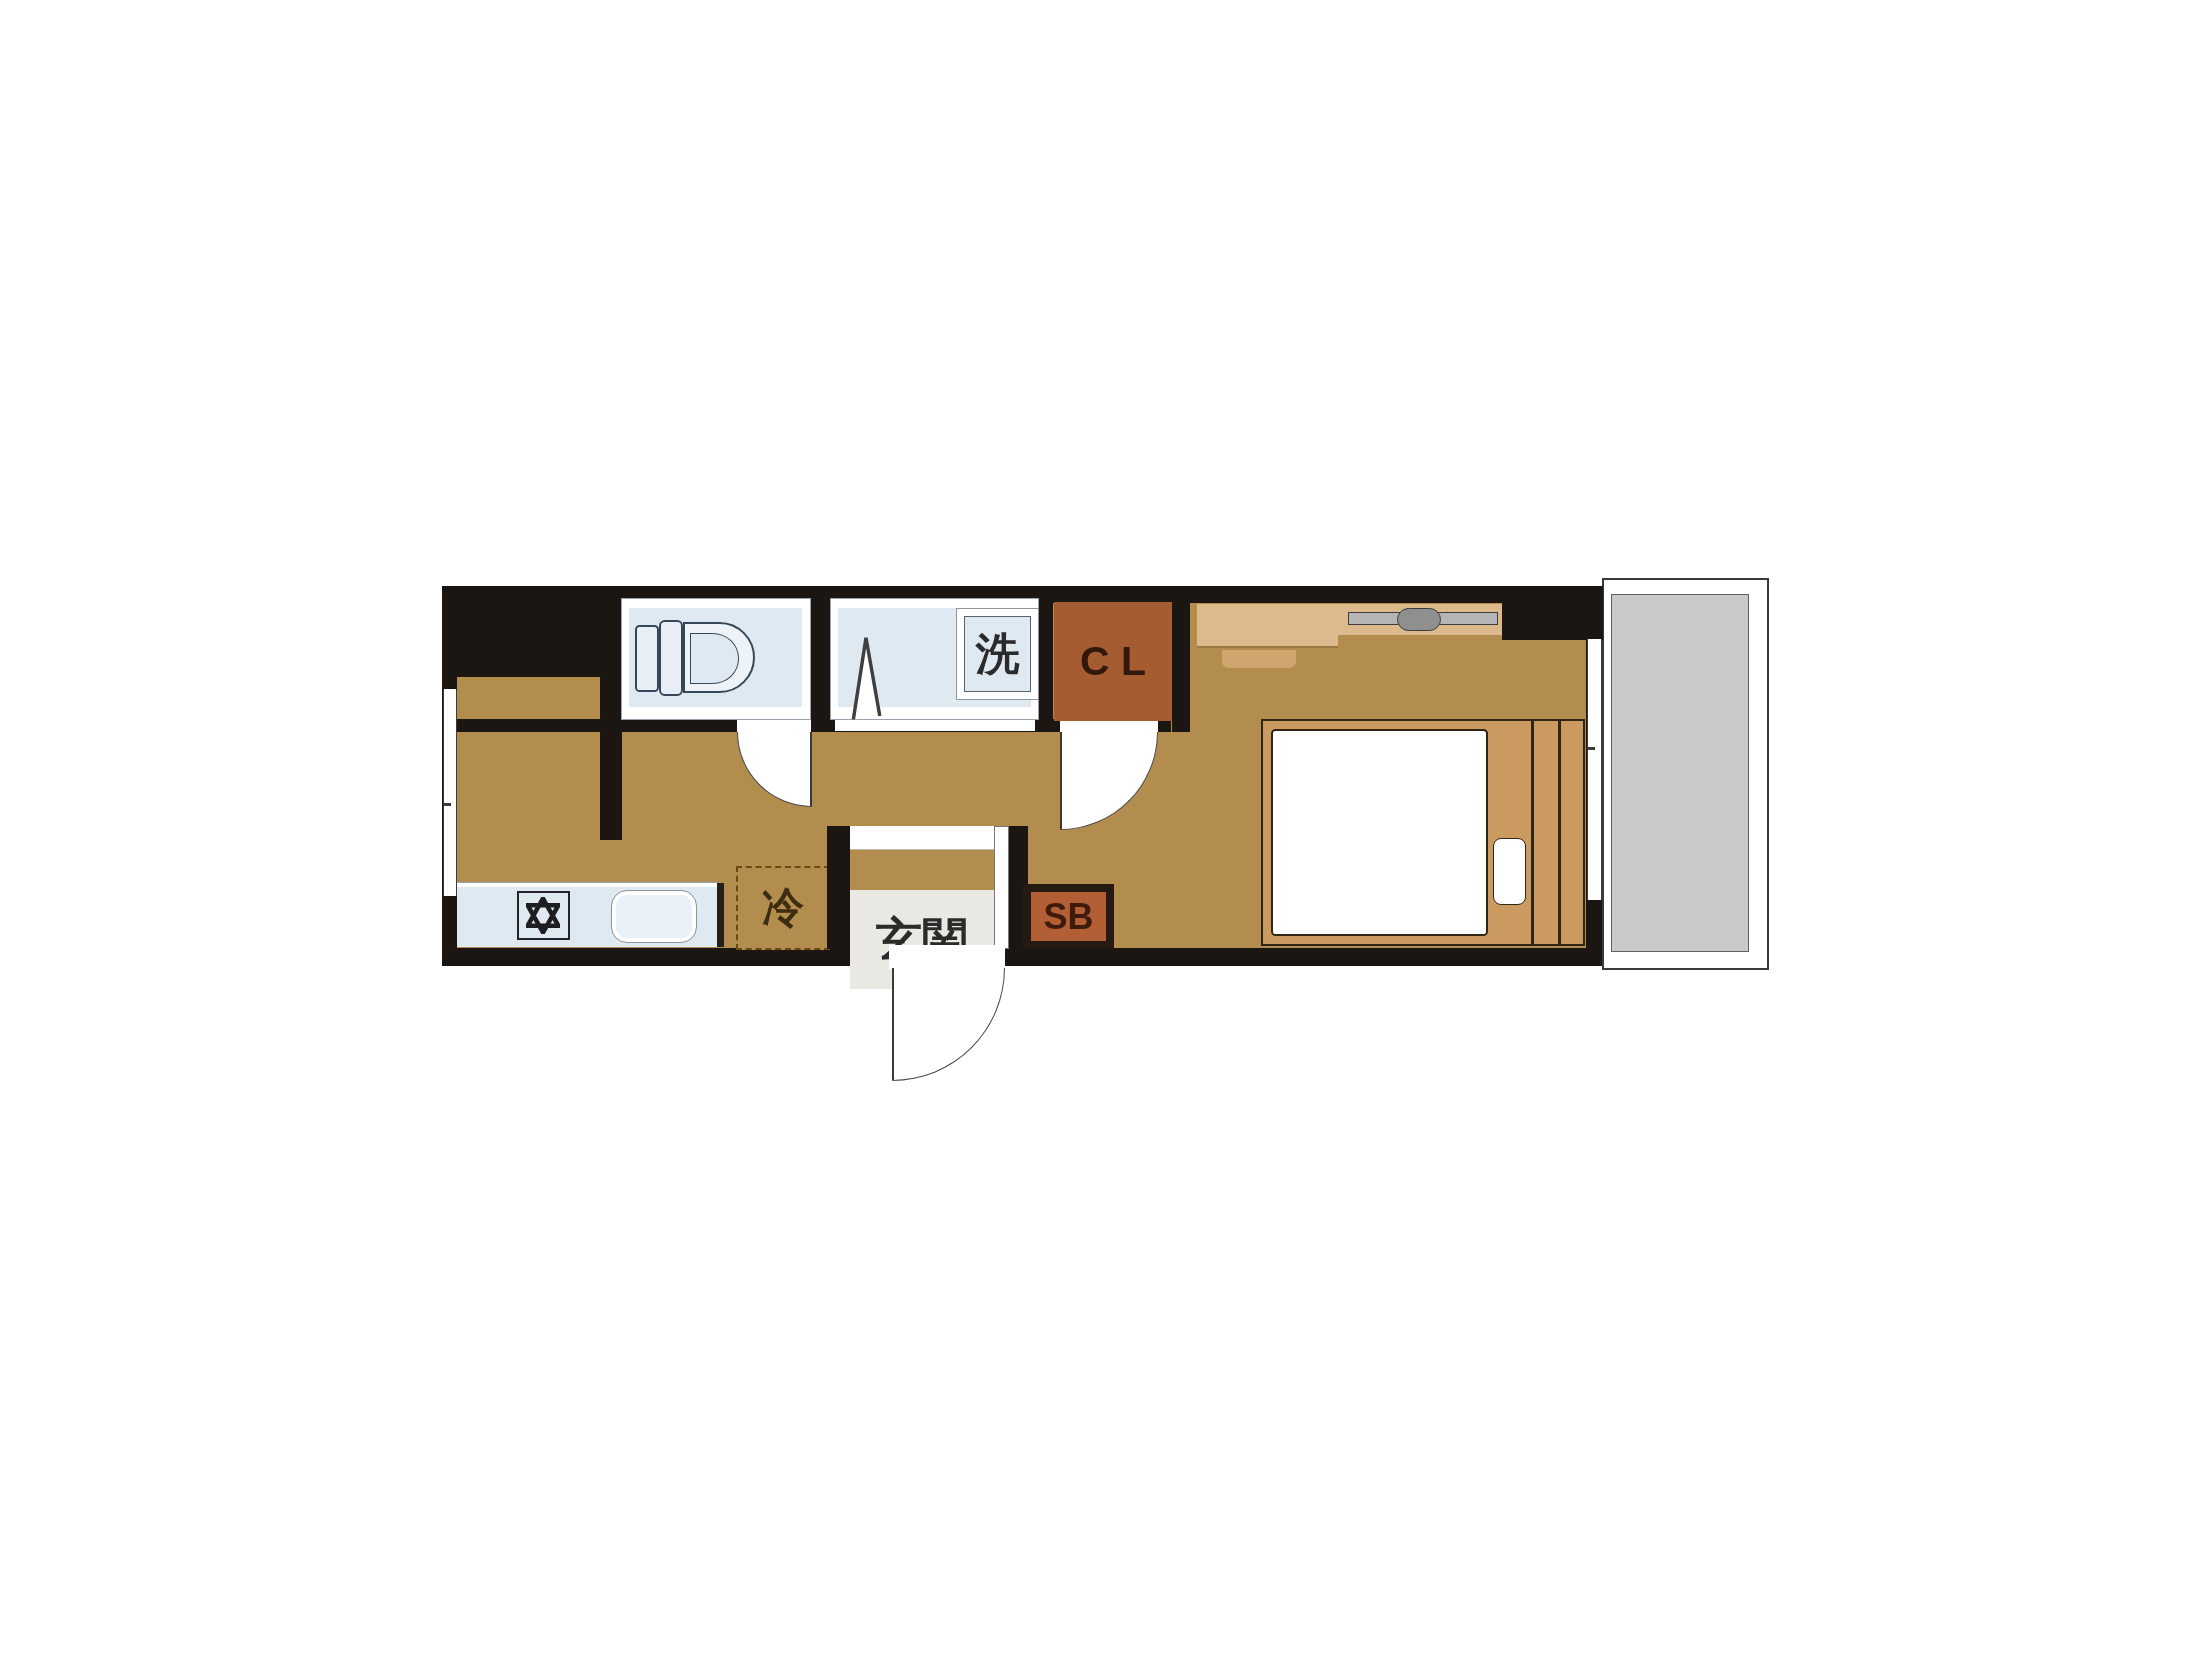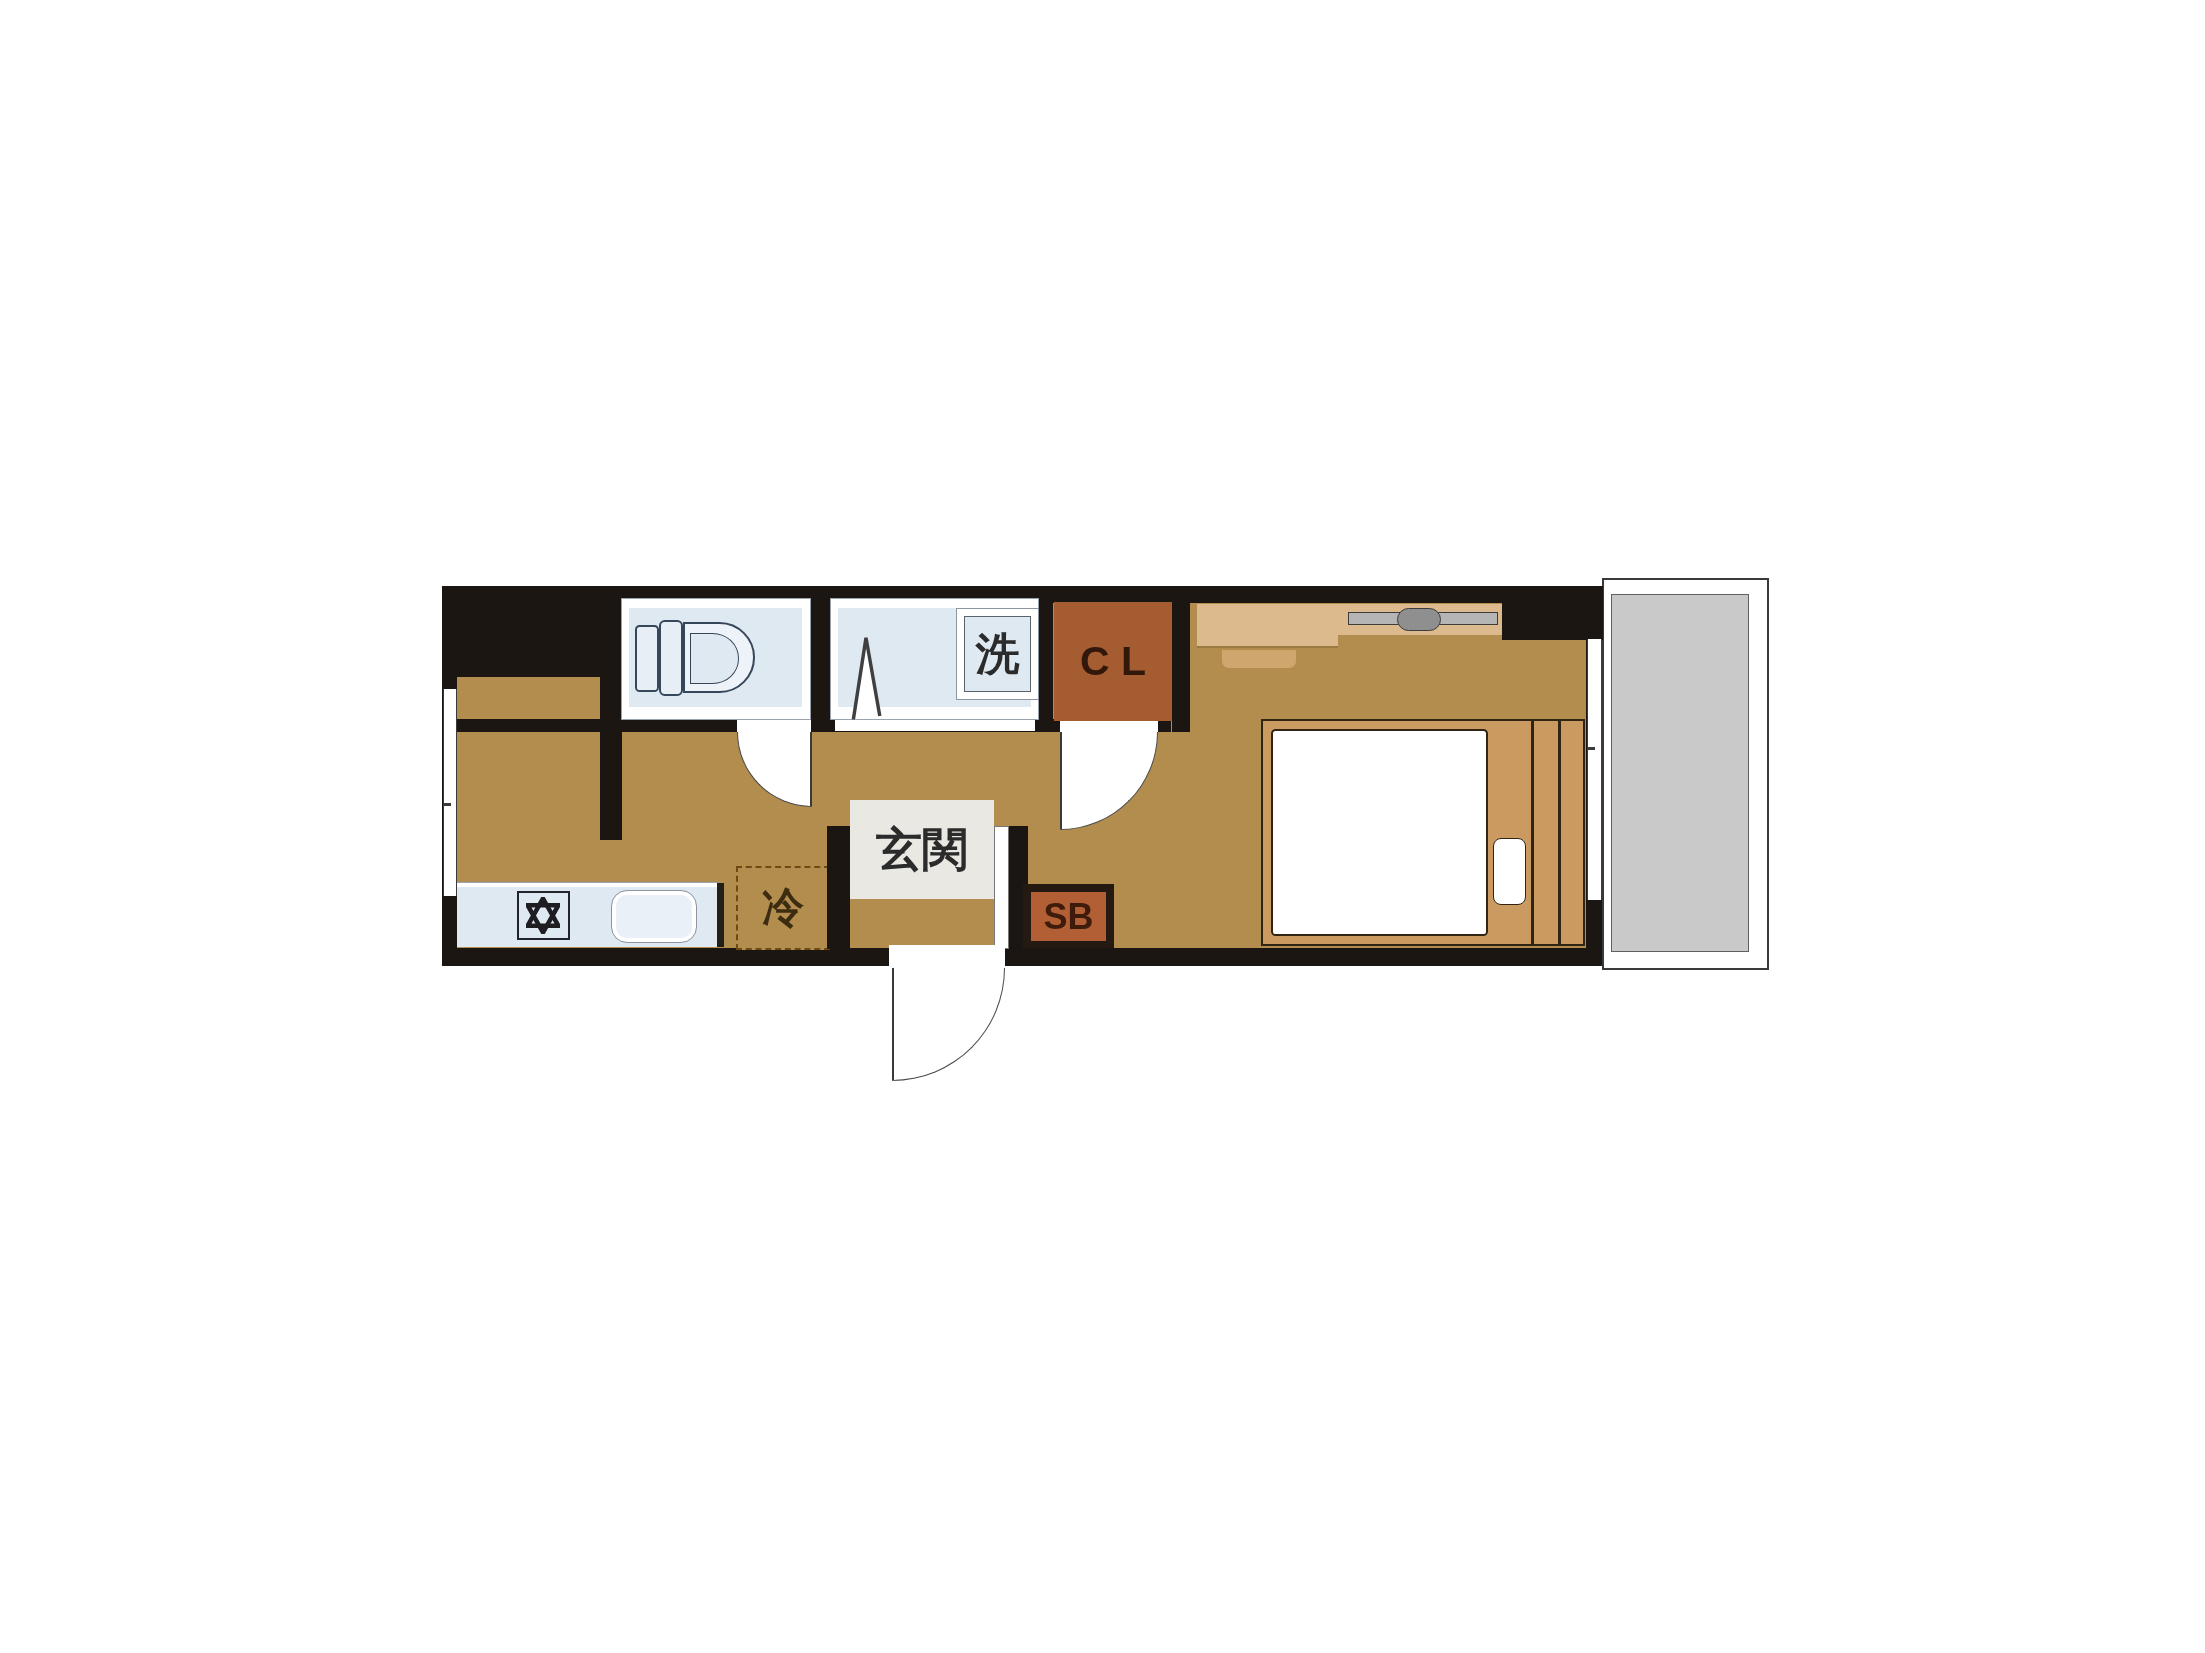--- a/index.html
+++ b/index.html
@@ -91,21 +91,21 @@
     <polygon points="30,2 57,50 3,50" fill="none" stroke="#1d1d22" stroke-width="8"></polygon>
     <polygon points="30,62 3,14 57,14" fill="none" stroke="#1d1d22" stroke-width="8"></polygon>
   </svg>
   <div class="a" style="left:612px;top:891px;width:84px;height:51px;background:#e9f0f8;border:4.6px solid #ffffff;outline:1.7px solid #8d959e;border-radius:15px;"></div>
 
   <div class="a lbl" style="left:736px;top:866px;width:94px;height:84px;background:var(--floor);border:2.9px dashed var(--dashed);font-size:42px;color:#3c2c10;">冷</div>
 
   <div class="a wall" style="left:827px;top:826px;width:23px;height:123px;"></div>
   <div class="a wall" style="left:1008px;top:826px;width:19.5px;height:123px;"></div>
   <div class="a white" style="left:850px;top:826px;width:144px;height:24px;border-bottom:1.7px solid #b9b9b9;"></div>
-  <div class="a lbl" style="left:850px;top:800px;width:144px;height:99px;background:var(--entrance-floor);font-size:46px;">玄関</div>
+  <div class="a lbl" style="left:850px;top:890px;width:144px;height:99px;background:var(--entrance-floor);font-size:46px;">玄関</div>
   <div class="a" style="left:994px;top:826px;width:15px;height:123px;background:#ffffff;border:1.1px solid #777777;"></div>
   <div class="a white" style="left:889px;top:945px;width:116px;height:24px;"></div>
   <div class="a disc hinge-left" style="left:892px;top:968px;width:113px;height:113px;border-right-width:1.7px;border-bottom-width:1.7px;"></div>
 
   <div class="a" style="left:1023px;top:884px;width:91px;height:64px;background:var(--shoe-box-frame);"></div>
   <div class="a lbl" style="left:1031px;top:892px;width:75px;height:49px;background:var(--shoe-box);color:#3f1b0b;font-size:36px;">SB</div>
 
   <div class="a" style="left:1197px;top:604px;width:141px;height:44px;background:var(--counter-tan);border-bottom:2.3px solid #9b7a42;"></div>
   <div class="a" style="left:1222px;top:650px;width:74px;height:18.4px;background:#cfa76e;border-radius:0 0 6.9px 6.9px;"></div>
   <div class="a" style="left:1338px;top:604px;width:164px;height:31px;background:var(--counter-tan);"></div>

